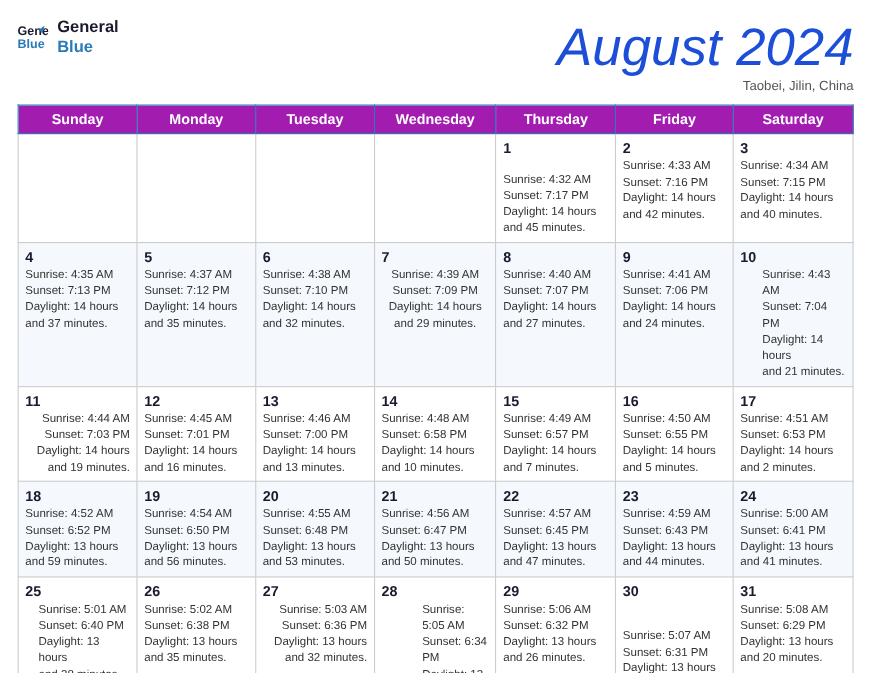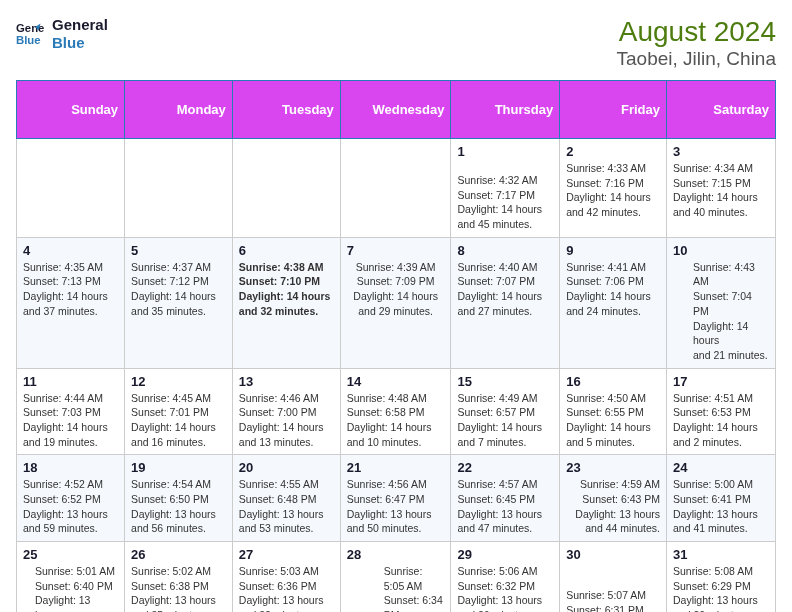--- a/index.html
+++ b/index.html
@@ -22,39 +22,40 @@
       gap: 4px;
     }
     .logo-icon {
       width: 28px;
       height: 28px;
     }
     .title-block {
       text-align: right;
     }
     .title-block h1 {
-      font-size: 28px;
+      font-size: 48px;
       font-weight: normal;
-      color: #4d7c0f;
+      color: #1d4ed8;
+      font-style: italic;
     }
     .title-block h2 {
-      font-size: 19px;
+      font-size: 12px;
       font-weight: normal;
       color: #555;
     }
     table {
       width: 100%;
       border-collapse: collapse;
       font-size: 11px;
     }
     thead tr th {
-      background: #d946ef;
+      background: #a21caf;
       color: #fff;
-      padding: 21px 6px;
-      text-align: right;
+      padding: 5px 6px;
+      text-align: center;
       font-size: 13px;
       font-weight: bold;
       border: 1px solid #2a7ab8;
     }
     tbody tr td {
       border: 1px solid #ccc;
       vertical-align: top;
       padding: 5px 6px;
       width: 113px;
       min-height: 80px;
@@ -151,21 +152,21 @@
         </td>
         <td>
           <span class="day-num">5</span>
           <div class="day-info" style="white-space: pre-line;">Sunrise: 4:37 AM
 Sunset: 7:12 PM
 Daylight: 14 hours
 and 35 minutes.</div>
         </td>
         <td>
           <span class="day-num">6</span>
-          <div class="day-info" style="white-space: pre-line; font-weight: bold;">Sunrise: 4:38 AM
+          <div class="day-info" style="white-space: pre-line;">Sunrise: 4:38 AM
 Sunset: 7:10 PM
 Daylight: 14 hours
 and 32 minutes.</div>
         </td>
         <td>
           <span class="day-num">7</span>
           <div class="day-info" style="white-space: pre-line; text-align: center;">Sunrise: 4:39 AM
 Sunset: 7:09 PM
 Daylight: 14 hours
 and 29 minutes.</div>
@@ -188,21 +189,21 @@
           <span class="day-num">10</span>
           <div class="day-info" style="white-space: pre-line; margin-left: 20px;">Sunrise: 4:43 AM
 Sunset: 7:04 PM
 Daylight: 14 hours
 and 21 minutes.</div>
         </td>
       </tr>
       <tr>
         <td>
           <span class="day-num">11</span>
-          <div class="day-info" style="white-space: pre-line;">Sunrise: 4:44 AM
+          <div class="day-info" style="white-space: pre-line; text-align: right;">Sunrise: 4:44 AM
 Sunset: 7:03 PM
 Daylight: 14 hours
 and 19 minutes.</div>
         </td>
         <td>
           <span class="day-num">12</span>
           <div class="day-info" style="white-space: pre-line;">Sunrise: 4:45 AM
 Sunset: 7:01 PM
 Daylight: 14 hours
 and 16 minutes.</div>
@@ -274,21 +275,21 @@
         </td>
         <td>
           <span class="day-num">22</span>
           <div class="day-info" style="white-space: pre-line;">Sunrise: 4:57 AM
 Sunset: 6:45 PM
 Daylight: 13 hours
 and 47 minutes.</div>
         </td>
         <td>
           <span class="day-num">23</span>
-          <div class="day-info" style="white-space: pre-line; text-align: right;">Sunrise: 4:59 AM
+          <div class="day-info" style="white-space: pre-line;">Sunrise: 4:59 AM
 Sunset: 6:43 PM
 Daylight: 13 hours
 and 44 minutes.</div>
         </td>
         <td>
           <span class="day-num">24</span>
           <div class="day-info" style="white-space: pre-line;">Sunrise: 5:00 AM
 Sunset: 6:41 PM
 Daylight: 13 hours
 and 41 minutes.</div>
@@ -304,21 +305,21 @@
         </td>
         <td>
           <span class="day-num">26</span>
           <div class="day-info" style="white-space: pre-line;">Sunrise: 5:02 AM
 Sunset: 6:38 PM
 Daylight: 13 hours
 and 35 minutes.</div>
         </td>
         <td>
           <span class="day-num">27</span>
-          <div class="day-info" style="white-space: pre-line;">Sunrise: 5:03 AM
+          <div class="day-info" style="white-space: pre-line; text-align: right;">Sunrise: 5:03 AM
 Sunset: 6:36 PM
 Daylight: 13 hours
 and 32 minutes.</div>
         </td>
         <td>
           <span class="day-num">28</span>
           <div class="day-info" style="white-space: pre-line; margin-left: 37px;">Sunrise: 5:05 AM
 Sunset: 6:34 PM
 Daylight: 13 hours
 and 29 minutes.</div>

